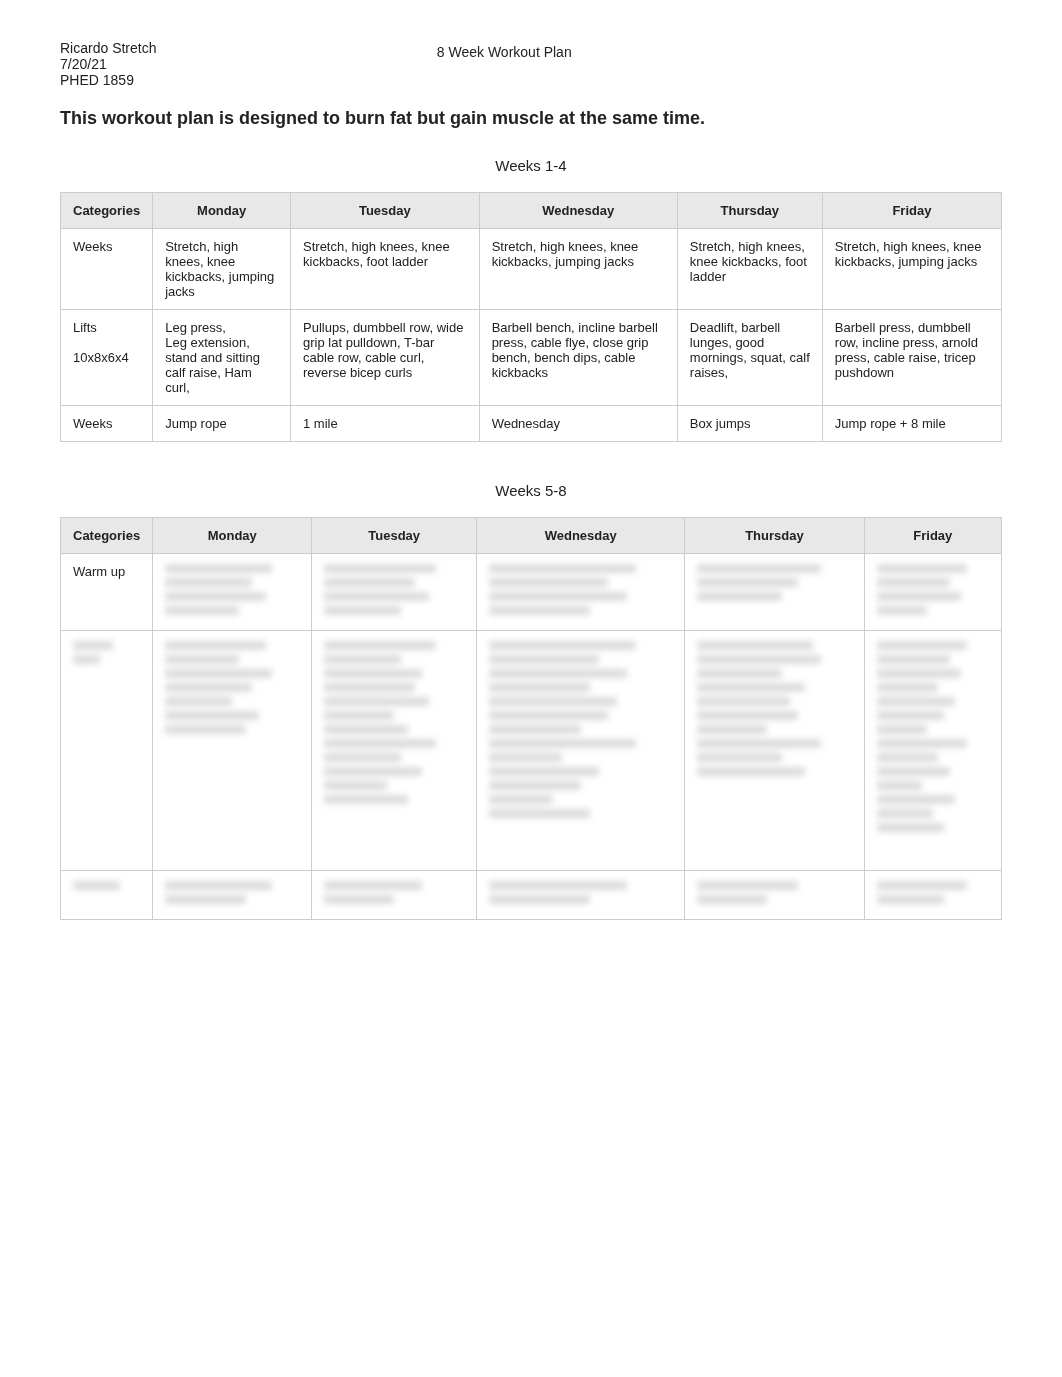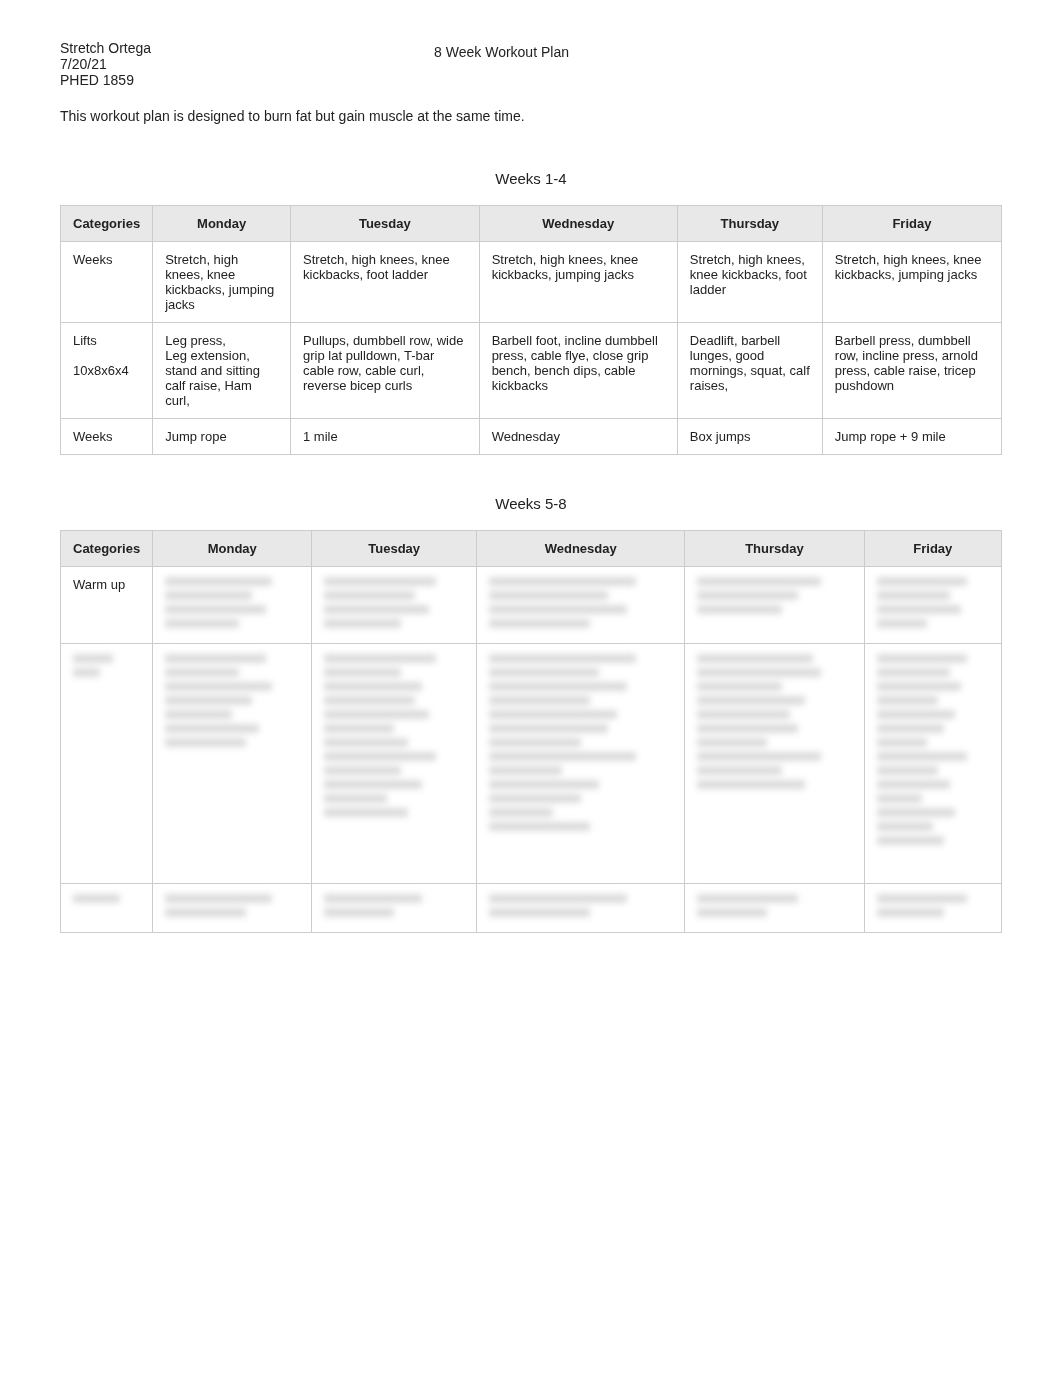--- a/index.html
+++ b/index.html
@@ -18,22 +18,23 @@
       margin-bottom: 20px;
     }
     .header-left {
       display: flex;
       flex-direction: column;
     }
     .header-center {
       padding-top: 4px;
     }
     .description {
-      margin-bottom: 46px;
-      font-size: 14px;
+      margin-bottom: 28px;
+      font-size: 18px;
+      font-weight: bold;
     }
     .section-title {
       text-align: center;
       font-size: 15px;
       margin-bottom: 18px;
       font-weight: normal;
     }
     table {
       width: 100%;
       border-collapse: collapse;
@@ -62,21 +63,21 @@
       height: 9px;
       margin-bottom: 5px;
       opacity: 0.7;
     }
   </style>
 </head>
 <body>
 
 <div class="header">
   <div class="header-left">
-    <span>Stretch Ortega</span>
+    <span>Ricardo Stretch</span>
     <span>7/20/21</span>
     <span>PHED 1859</span>
   </div>
   <div class="header-center">
     <span>8 Week Workout Plan</span>
   </div>
   <div style="width: 150px;"></div>
 </div>
 
 <p class="description">This workout plan is designed to burn fat but gain muscle at the same time.</p>
@@ -102,32 +103,32 @@
       <td>Stretch, high knees, knee kickbacks, foot ladder</td>
       <td>Stretch, high knees, knee kickbacks, jumping jacks</td>
       <td>Stretch, high knees, knee kickbacks, foot ladder</td>
       <td>Stretch, high knees, knee kickbacks, jumping jacks</td>
     </tr>
 
     <tr>
       <td>Lifts<br><br>10x8x6x4</td>
       <td>Leg press,<br>Leg extension, stand and sitting calf raise, Ham curl,</td>
       <td>Pullups, dumbbell row, wide grip lat pulldown, T-bar cable row, cable curl, reverse bicep curls</td>
-      <td>Barbell foot, incline dumbbell press, cable flye, close grip bench, bench dips, cable kickbacks</td>
+      <td>Barbell bench, incline barbell press, cable flye, close grip bench, bench dips, cable kickbacks</td>
       <td>Deadlift, barbell lunges, good mornings, squat, calf raises,</td>
       <td>Barbell press, dumbbell row, incline press, arnold press, cable raise, tricep pushdown</td>
     </tr>
 
     <tr>
       <td>Weeks</td>
       <td>Jump rope</td>
       <td>1 mile</td>
       <td>Wednesday</td>
       <td>Box jumps</td>
-      <td>Jump rope + 9 mile</td>
+      <td>Jump rope + 8 mile</td>
     </tr>
   </tbody>
 </table>
 
 <h2 class="section-title">Weeks 5-8</h2>
 
 <table>
   <thead>
     <tr>
       <th>Categories</th>

